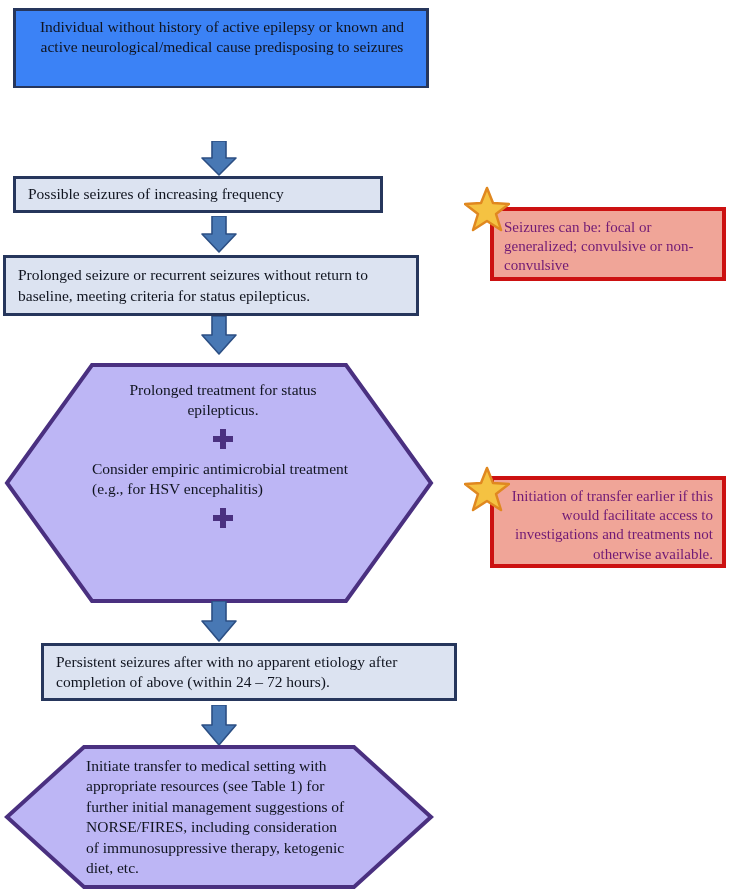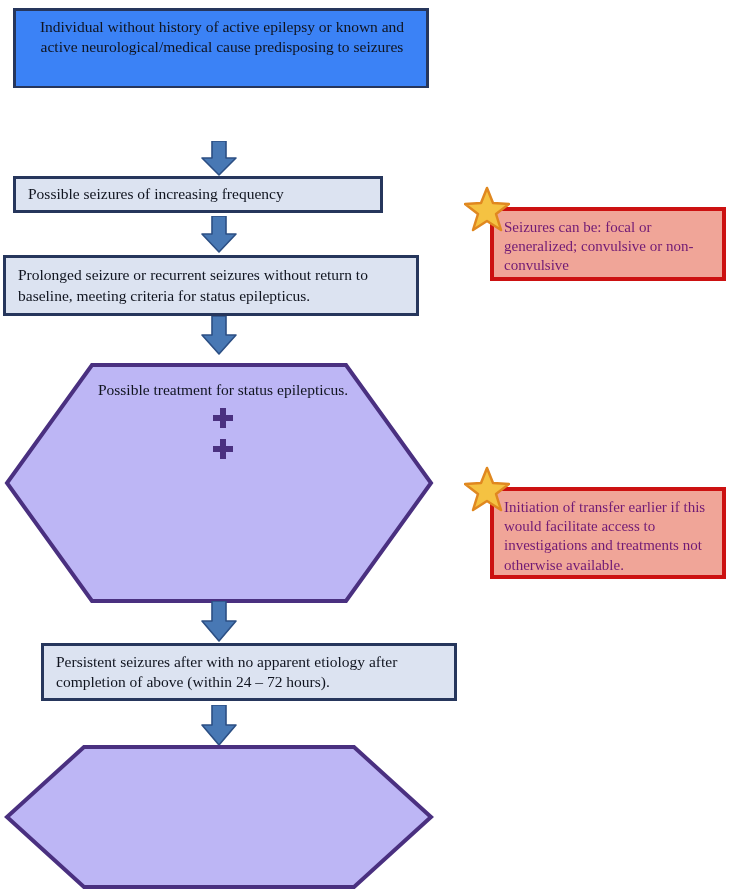--- a/index.html
+++ b/index.html
@@ -116,26 +116,27 @@
     <svg width="38" height="40" viewBox="0 0 38 40">
       <polygon points="12,0 26,0 26,19 36,19 19,38 2,19 12,19" fill="#4878b4" stroke="#2c4f84" stroke-width="1.6" stroke-linejoin="round"></polygon>
     </svg>
   </div>
 
   <div class="hex-wrap" style="left:4px; top:362px; width:430px; height:242px;">
     <svg class="hex-svg" width="430" height="242" viewBox="0 0 430 242">
       <polygon points="88,3 342,3 427,121 342,239 88,239 3,121" fill="#bdb6f5" stroke="#4a3080" stroke-width="4" stroke-linejoin="miter"></polygon>
     </svg>
     <div class="hex-text" style="left:88px; top:18px; width:262px;">
-      <div style="text-align:center;">Possible treatment for status epilepticus.</div>
+      <div style="text-align:center;">Prolonged treatment for status epilepticus.</div>
       <div class="plus-row">
         <svg width="22" height="22" viewBox="0 0 22 22">
           <polygon points="8,1 14,1 14,8 21,8 21,14 14,14 14,21 8,21 8,14 1,14 1,8 8,8" fill="#4a3080"></polygon>
         </svg>
       </div>
+      <div>Consider empiric antimicrobial treatment (e.g., for HSV encephalitis)</div>
       <div class="plus-row">
         <svg width="22" height="22" viewBox="0 0 22 22">
           <polygon points="8,1 14,1 14,8 21,8 21,14 14,14 14,21 8,21 8,14 1,14 1,8 8,8" fill="#4a3080"></polygon>
         </svg>
       </div>
     </div>
   </div>
 
   <div class="arrow" style="left:200px; top:601px;">
     <svg width="38" height="42" viewBox="0 0 38 42">
@@ -150,33 +151,34 @@
   <div class="arrow" style="left:200px; top:705px;">
     <svg width="38" height="42" viewBox="0 0 38 42">
       <polygon points="12,0 26,0 26,20 36,20 19,40 2,20 12,20" fill="#4878b4" stroke="#2c4f84" stroke-width="1.6" stroke-linejoin="round"></polygon>
     </svg>
   </div>
 
   <div class="hex-wrap" style="left:4px; top:744px; width:430px; height:146px;">
     <svg class="hex-svg" width="430" height="146" viewBox="0 0 430 146">
       <polygon points="80,3 350,3 427,73 350,143 80,143 3,73" fill="#bdb6f5" stroke="#4a3080" stroke-width="4" stroke-linejoin="miter"></polygon>
     </svg>
+    <div class="hex-text" style="left:82px; top:12px; width:262px;">Initiate transfer to medical setting with appropriate resources (see Table 1) for further initial management suggestions of NORSE/FIRES, including consideration of immunosuppressive therapy, ketogenic diet, etc.</div>
   </div>
 
   <div class="star" style="left:464px; top:186px;">
     <svg width="46" height="46" viewBox="0 0 46 46">
       <polygon points="23,2 29,17 45,18 32,28 37,44 23,35 9,44 14,28 1,18 17,17" fill="#f5c242" stroke="#e08820" stroke-width="2.5" stroke-linejoin="round"></polygon>
     </svg>
   </div>
   <div class="callout" style="left:490px; top:207px; width:236px; height:74px;">
     <span>Seizures can be: focal or generalized; convulsive or non-convulsive</span>
   </div>
 
   <div class="star" style="left:464px; top:466px;">
     <svg width="46" height="46" viewBox="0 0 46 46">
       <polygon points="23,2 29,17 45,18 32,28 37,44 23,35 9,44 14,28 1,18 17,17" fill="#f5c242" stroke="#e08820" stroke-width="2.5" stroke-linejoin="round"></polygon>
     </svg>
   </div>
-  <div class="callout" style="left:490px; top:487px; width:236px; height:92px;">
+  <div class="callout" style="left:490px; top:476px; width:236px; height:92px;text-align:right;">
     <span>Initiation of transfer earlier if this would facilitate access to investigations and treatments not otherwise available.</span>
   </div>
 
 </div>
 
 </body></html>

